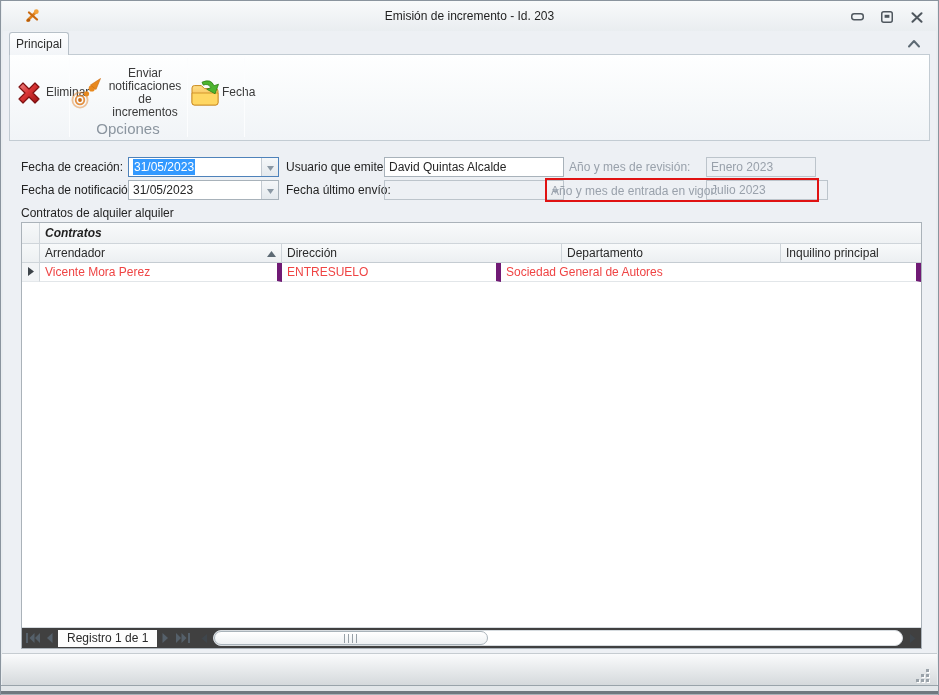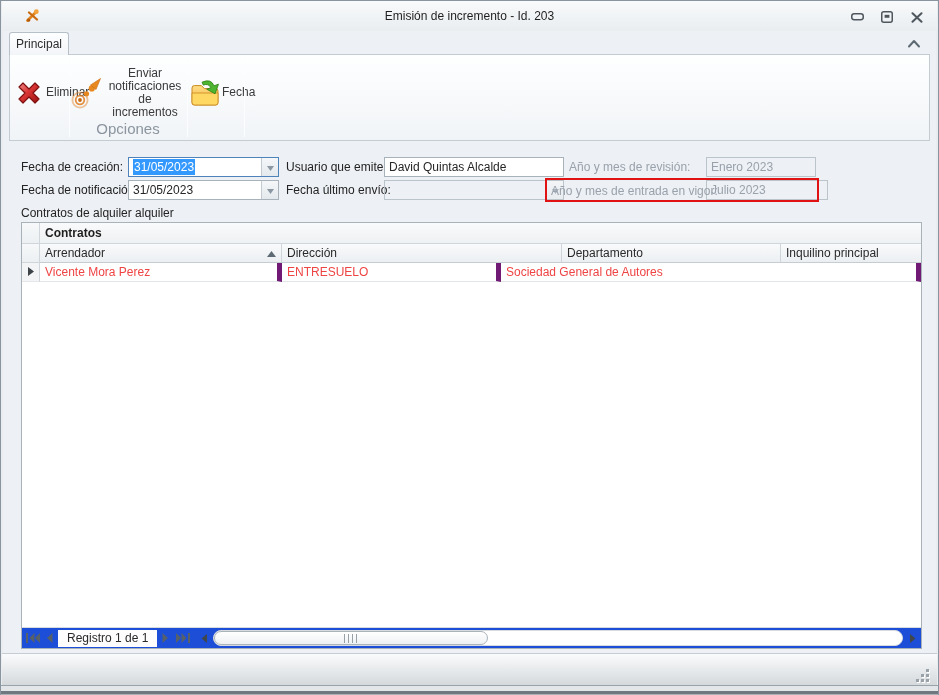--- a/index.html
+++ b/index.html
@@ -64,35 +64,35 @@
   .red-annotation{position:absolute;left:544px;top:177px;width:274px;height:24px;
     border:2px solid #e01212;z-index:4;pointer-events:none;}
 
   
   .grid{position:absolute;left:20px;top:221px;width:901px;height:427px;
     background:#fff;border:1px solid #aab2b9;}
   .band-row{position:absolute;left:0;top:0;right:0;height:21px;display:flex;}
   .ind-h{width:18px;background:linear-gradient(#f6f8f9,#edf0f2);
     border-right:1px solid #cfd5da;border-bottom:1px solid #cfd5da;}
   .band-cell{flex:1;background:linear-gradient(#f8fafb,#eef1f3);border-bottom:1px solid #cfd5da;
-    font-weight:bold;padding:0 5px;line-height:20px;color:#1f1f1f;}
+    font-weight:bold;padding:0 5px;line-height:20px;color:#1f1f1f;font-style:italic;}
   .header-row{position:absolute;left:0;top:21px;right:0;height:19px;display:flex;}
   .hcell{background:linear-gradient(#f8fafb,#eceff2);border-right:1px solid #cfd5da;
     border-bottom:1px solid #c5ccd2;padding:0 5px;line-height:18px;color:#2a2a2a;
     display:flex;align-items:center;white-space:nowrap;overflow:hidden;}
   .hcell.sorted{justify-content:space-between;}
   .w-arr{width:242px;} .w-dir{width:280px;} .w-dep{width:219px;} .w-inq{flex:1;border-right:none;}
   .data-row{position:absolute;left:0;top:40px;right:0;height:19px;display:flex;background:#fff;}
   .ind-c{width:18px;background:#f2f4f6;border-right:1px solid #cfd5da;border-bottom:1px solid #e4e8eb;
     display:flex;align-items:center;justify-content:center;}
   .dcell{border-right:5px solid #701a75;border-bottom:1px solid #e2e6e9;padding:0 5px;
     line-height:18px;white-space:nowrap;overflow:hidden;color:#ef4444;}
 
   
-  .nav-row{position:absolute;left:0;right:0;bottom:0;height:21px;background:#1d4ed8;
+  .nav-row{position:absolute;left:0;right:0;bottom:0;height:21px;background:#404040;
     border-top:1px solid #d6dbdf;display:flex;align-items:center;padding:0 2px;margin-top:8px;}
   .nbtn{width:17px;height:15px;display:flex;align-items:center;justify-content:center;}
   .rec-box{height:17px;background:#fdfdfd;display:flex;align-items:center;
     padding:0 9px;color:#2a2a2a;white-space:nowrap;}
   .sbtn{width:13px;height:15px;display:flex;align-items:center;justify-content:center;}
   .sb-track{position:relative;flex:1;height:16px;background:#fff;
     border:1px solid #d6dbdf;border-radius:8px;margin:0 3px;}
   .sb-thumb{position:absolute;left:0;top:0;width:274px;height:14px;
     background:linear-gradient(#ffffff,#eef1f3);border:1px solid #a9b3ba;border-radius:7px;
     display:flex;align-items:center;justify-content:center;}

